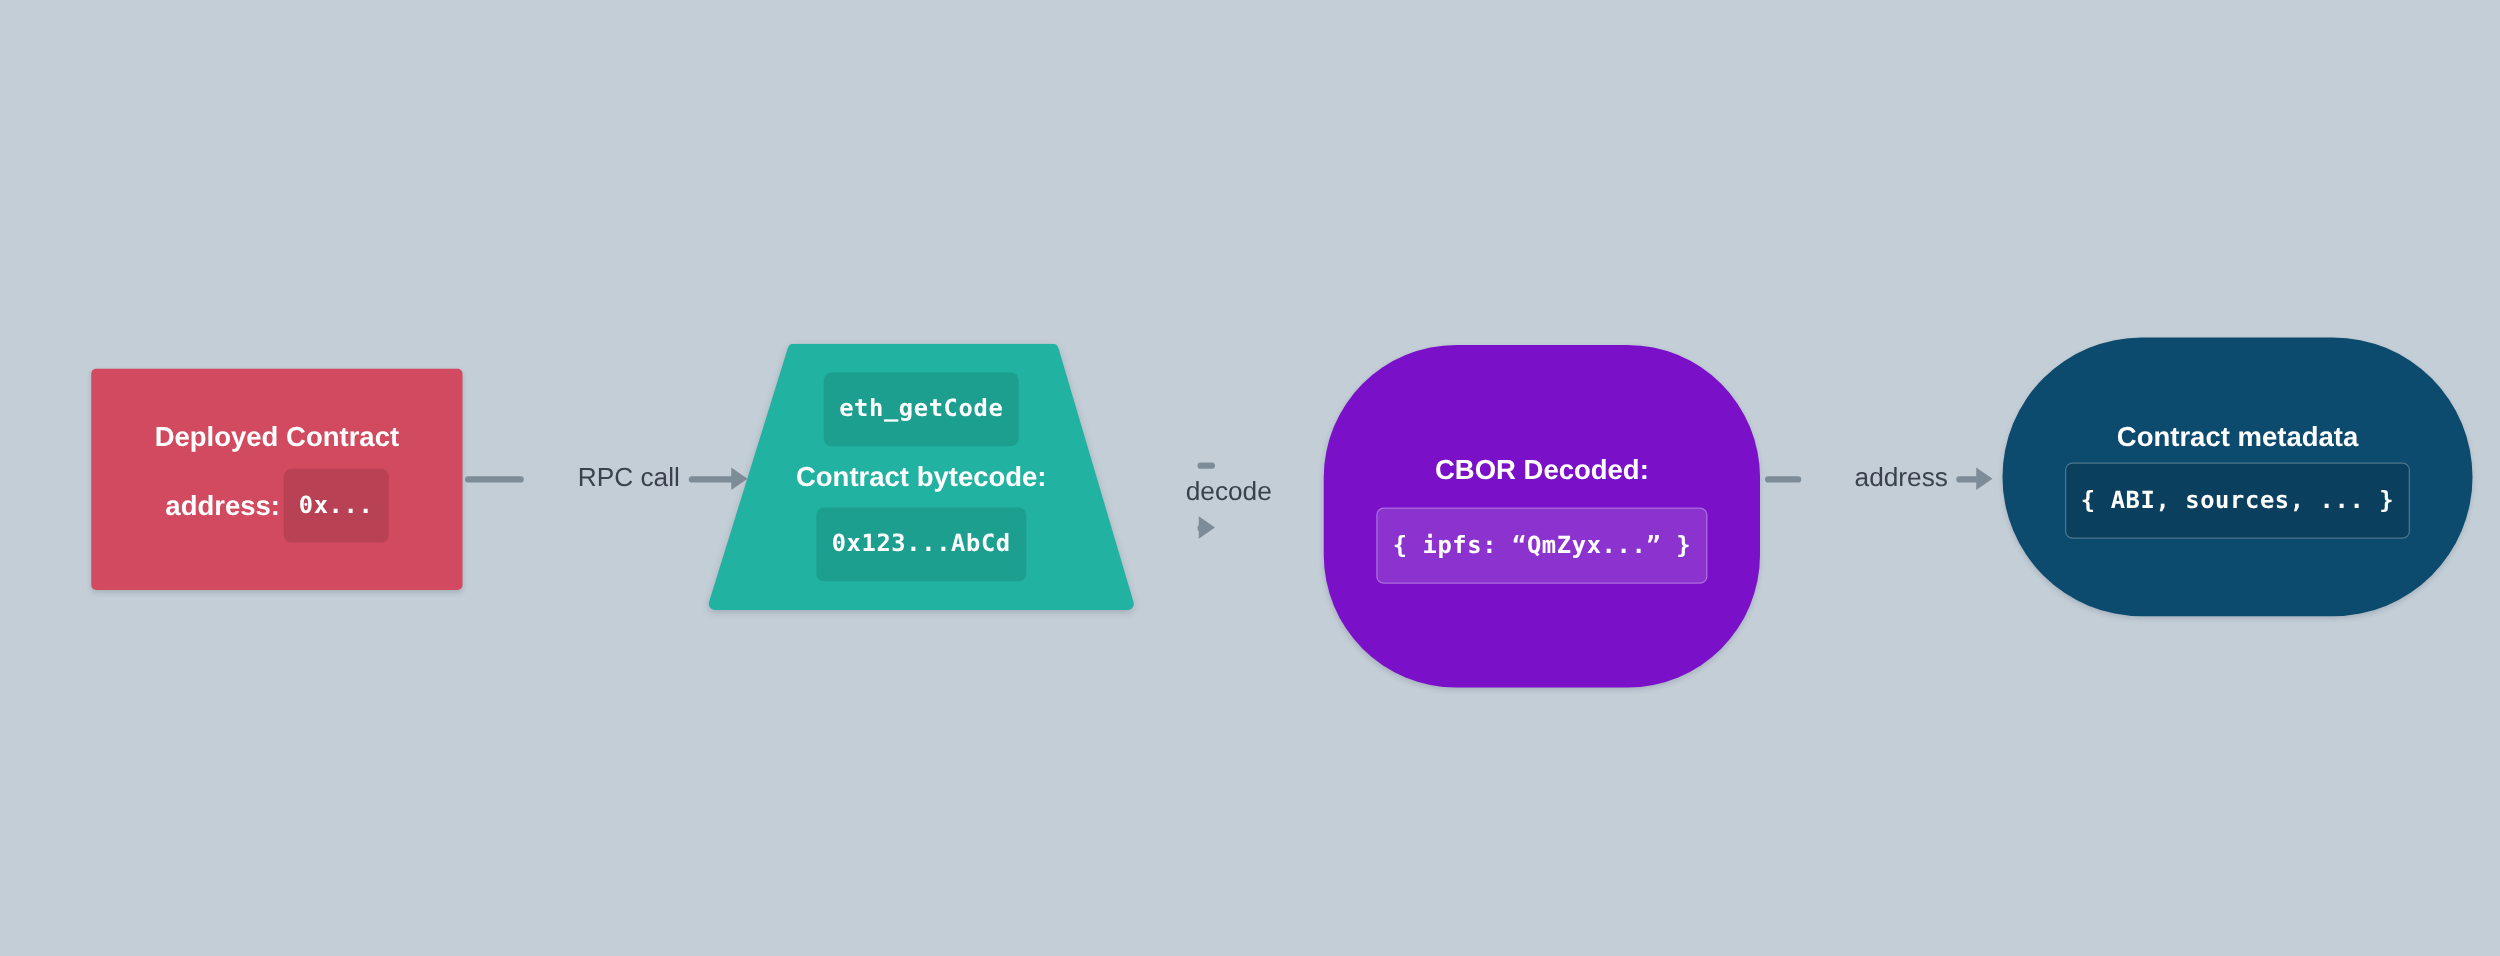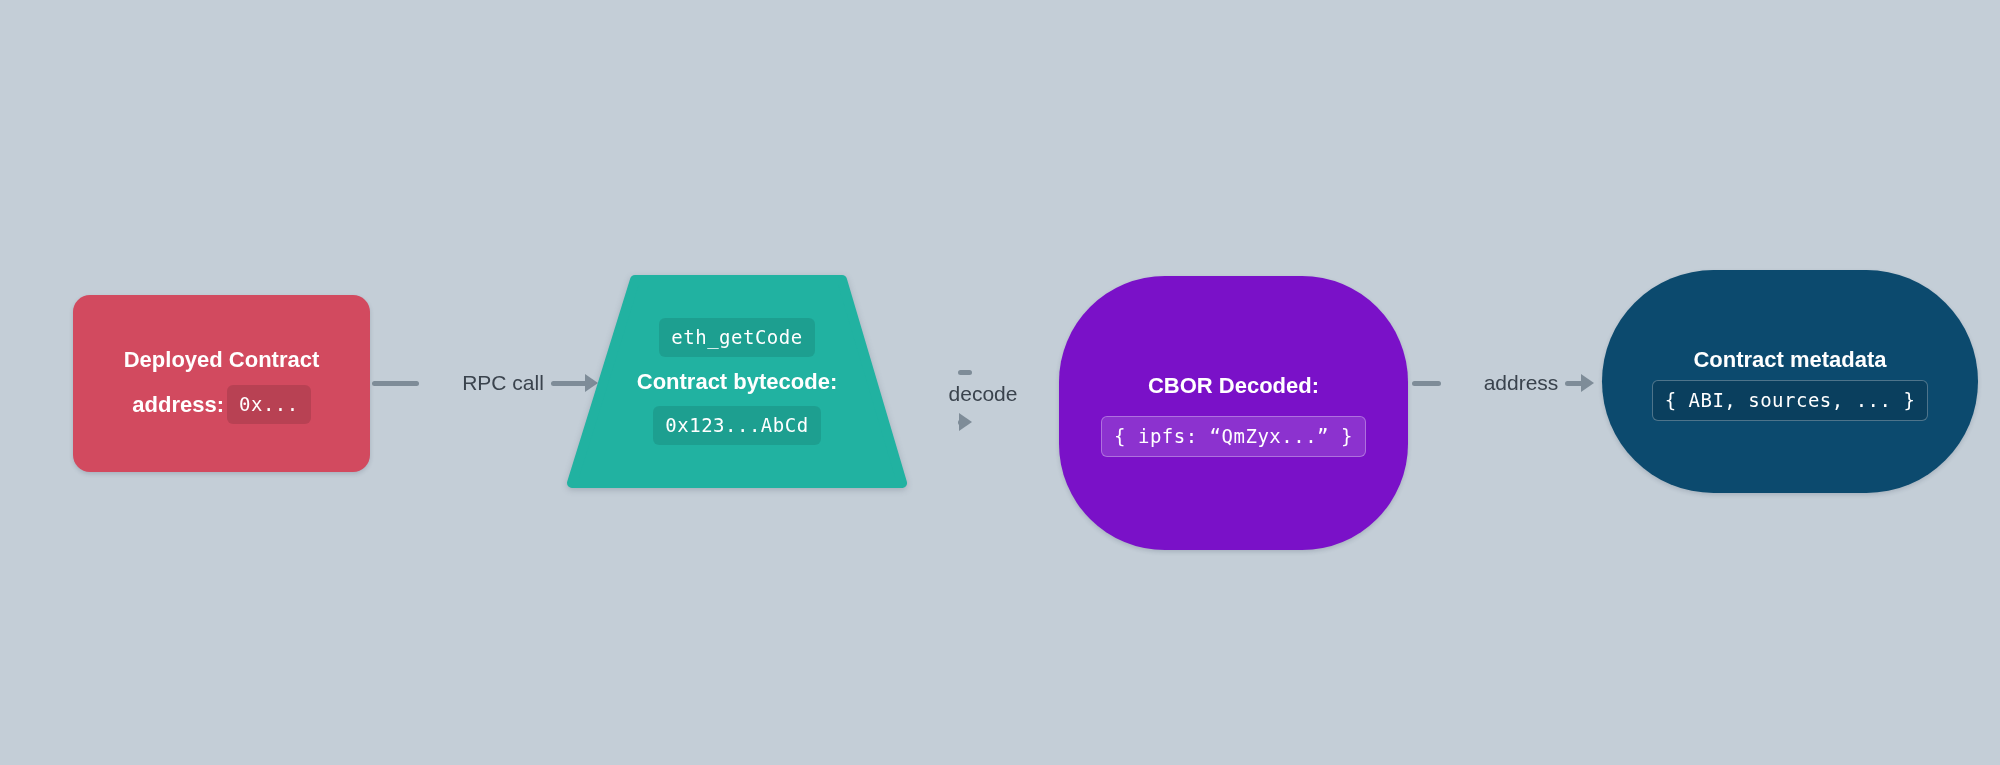--- a/index.html
+++ b/index.html
@@ -2,36 +2,36 @@
 <html><head>
 <meta charset="utf-8">
 <style>
   html,body{margin:0;padding:0;}
   body{font-family:"Liberation Sans",sans-serif;}
   .canvas{position:relative;width:2000px;height:765px;overflow:hidden;}
 
   
   .node{position:absolute;display:flex;flex-direction:column;align-items:center;
         justify-content:center;color:#fff;text-align:center;}
-  .node-rect{border-radius:17px;box-shadow:0 2px 4px rgba(40,55,75,.18);justify-content:center;}
+  .node-rect{border-radius:4px;box-shadow:0 2px 4px rgba(40,55,75,.18);justify-content:center;}
   .node-stadium{box-shadow:0 2px 4px rgba(40,55,75,.18);}
   .node-trap{background:transparent!important;box-shadow:none;}
   .trap-svg{position:absolute;inset:0;width:100%;height:100%;
             filter:drop-shadow(0 2px 3px rgba(40,55,75,.22));}
   .trap-content{position:relative;display:flex;flex-direction:column;align-items:center;
                 justify-content:center;gap:8px;}
 
   .node-title{font-size:22px;font-weight:700;line-height:33px;white-space:nowrap;}
   .node-row{display:flex;align-items:center;gap:3px;margin-top:9px;}
   .stack-gap{margin-top:14px;}
 
   
   .chip{font-family:"DejaVu Sans Mono",monospace;font-size:19px;line-height:23px;
-        padding:8px 12px;border-radius:6px;white-space:nowrap;color:#fff;
-        letter-spacing:.5px;}
+        padding:18px 12px;border-radius:6px;white-space:nowrap;color:#fff;
+        letter-spacing:.5px;font-weight:bold;}
   .chip-shade{background:rgba(0,0,0,.12);}
   .chip-shade-soft{background:rgba(0,0,0,.10);}
   .chip-tint{background:rgba(255,255,255,.14);border:1px solid rgba(255,255,255,.30);}
   .chip-shade-outline{background:rgba(0,0,0,.14);border:1px solid rgba(255,255,255,.28);}
 
   
   .arrow{position:absolute;height:26px;display:flex;align-items:center;gap:7px;}
   .arrow-label{font-size:21px;font-weight:500;white-space:nowrap;margin-left:36px;}
   .arrow-seg{flex:1;display:flex;align-items:center;min-width:14px;}
   .arrow-line{flex:1;height:5px;background:currentColor;border-radius:3px;}

